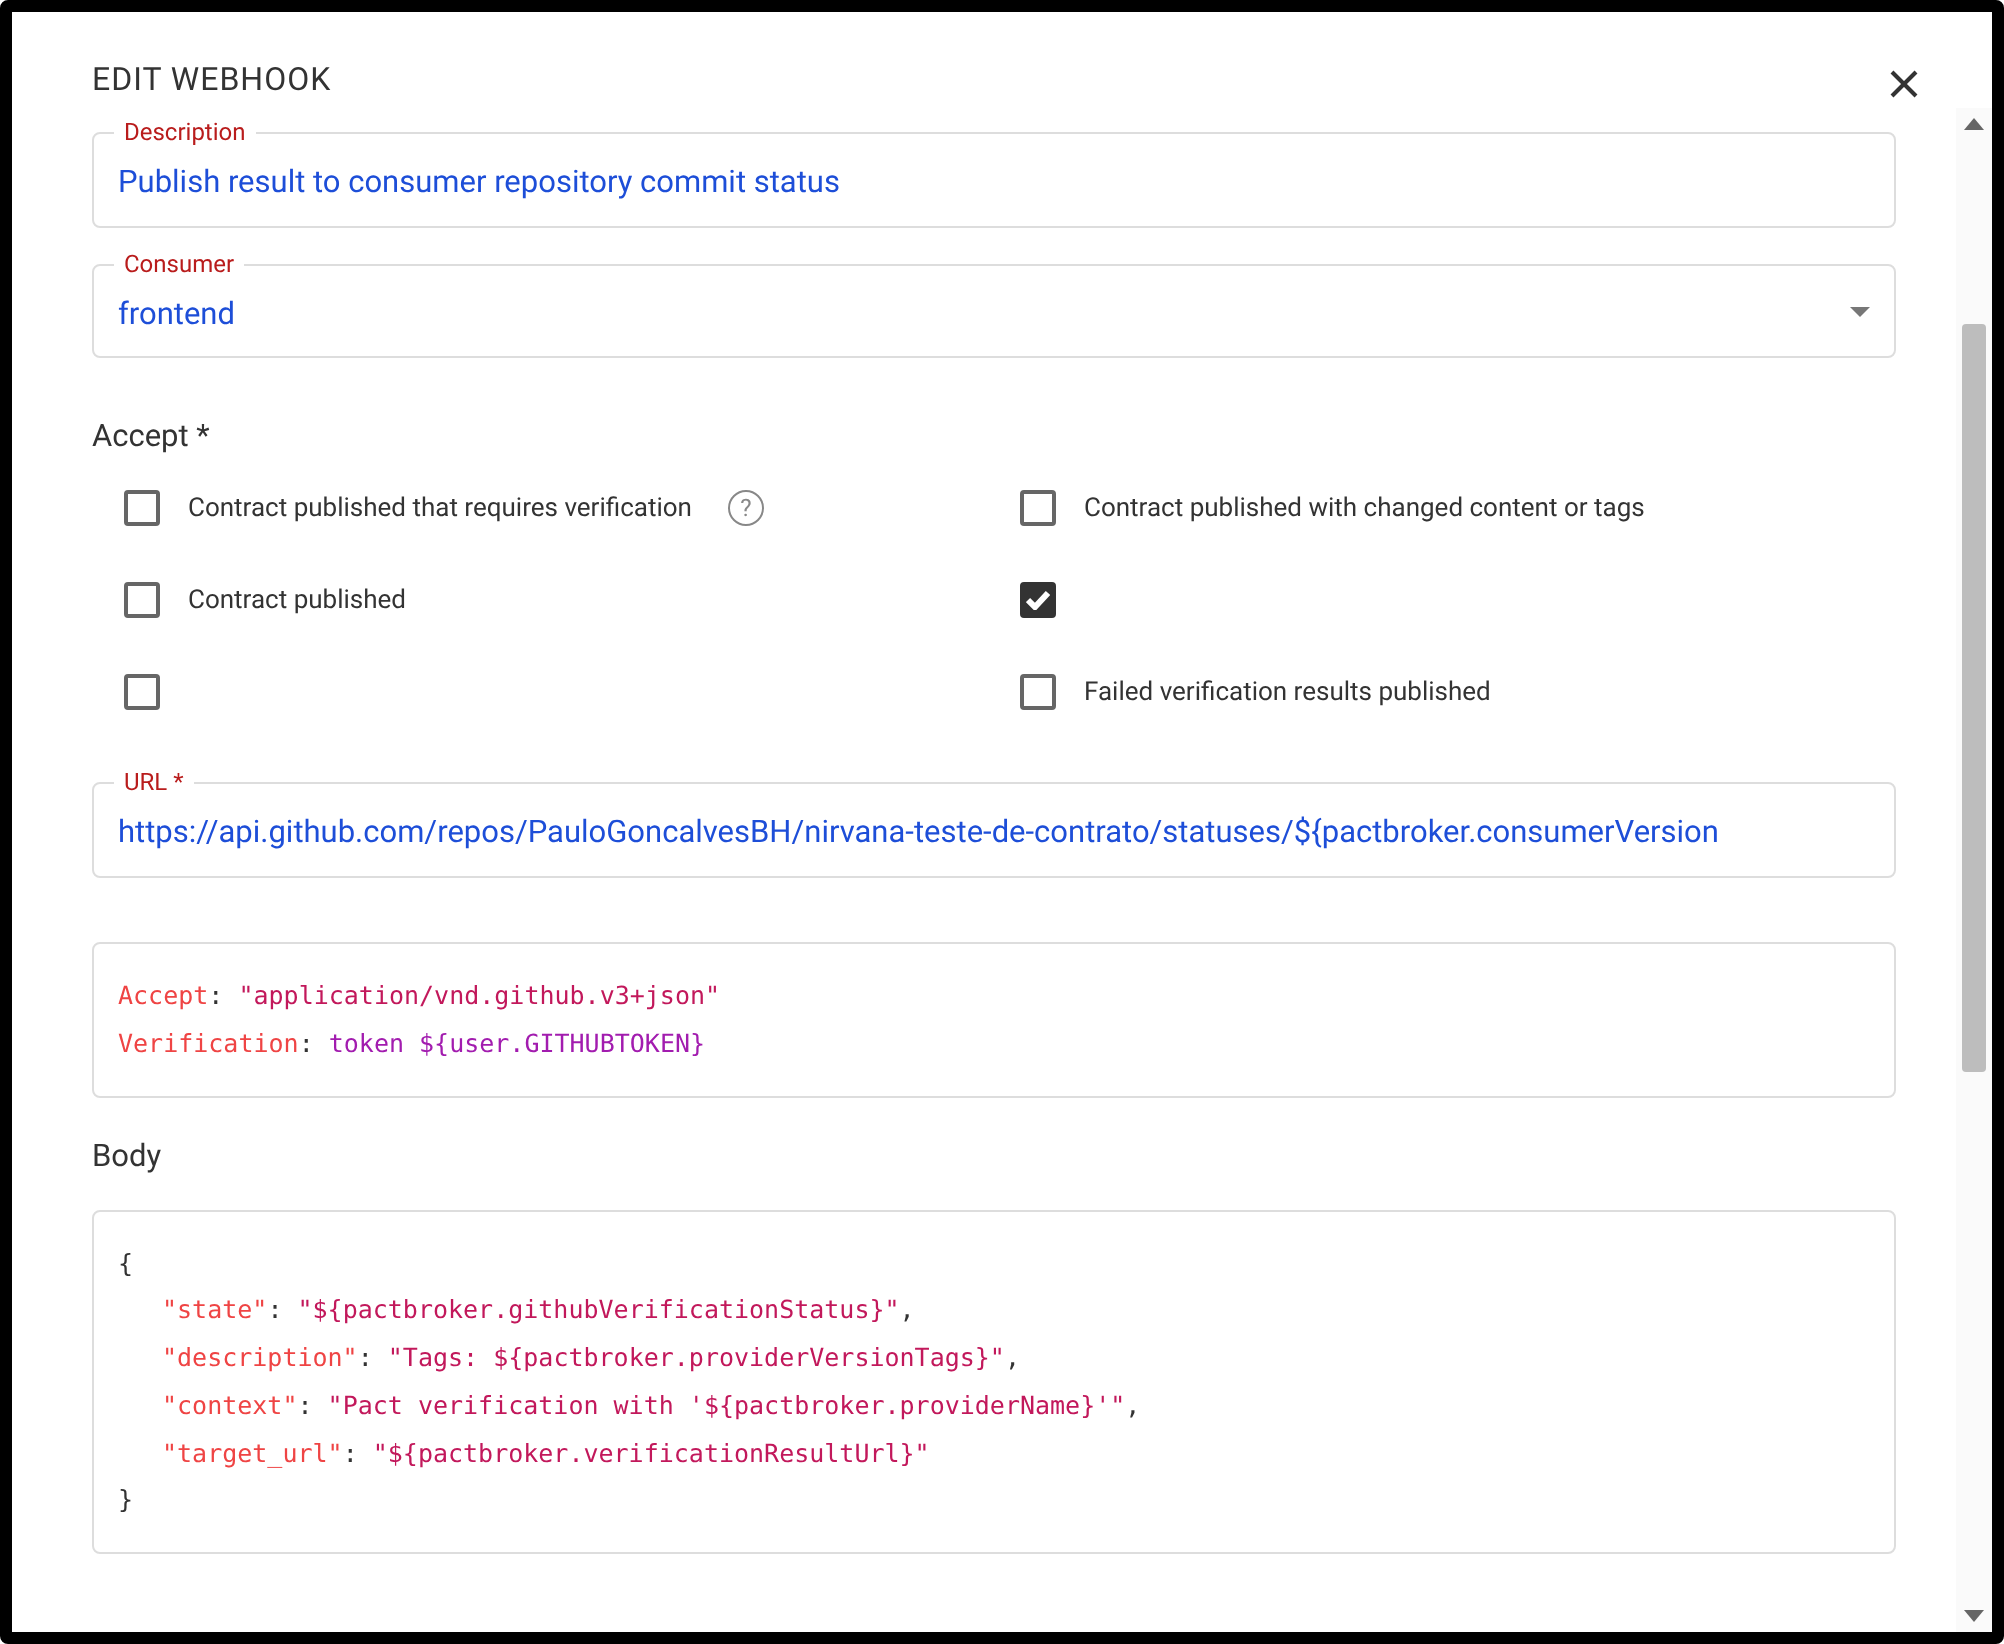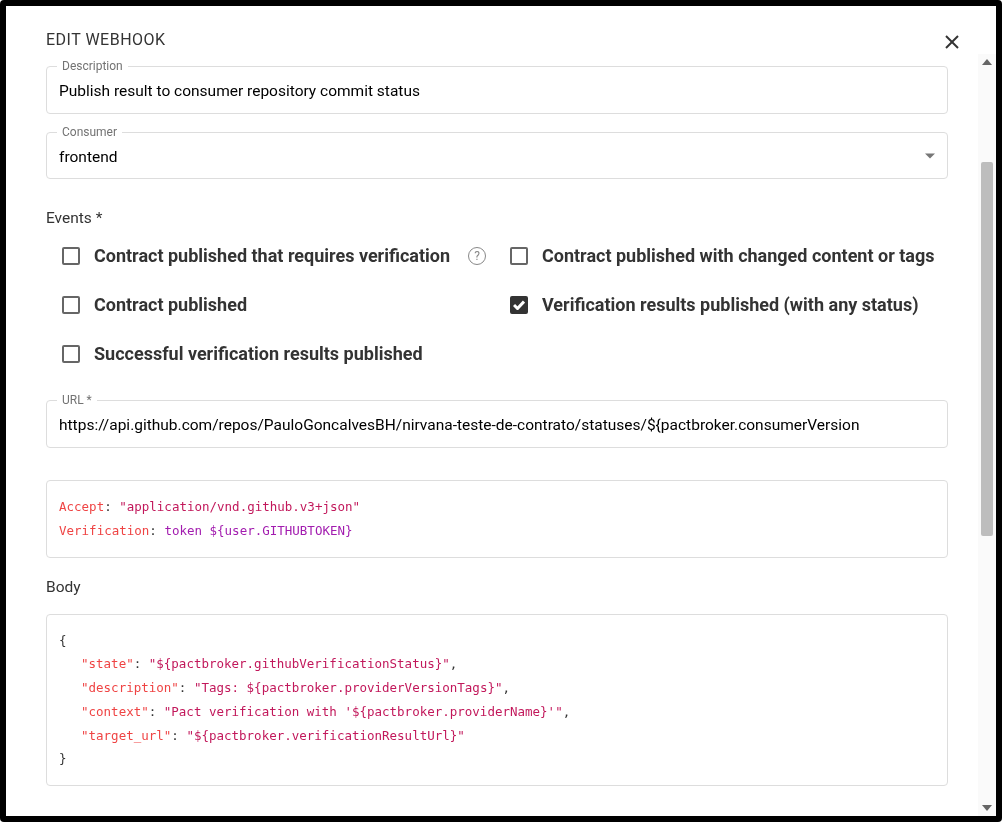--- a/index.html
+++ b/index.html
@@ -82,25 +82,25 @@
       padding: 14px 12px 10px 12px;
       margin-bottom: 18px;
     }
     .field-label {
       position: absolute;
       top: -8px;
       left: 10px;
       background: #fff;
       padding: 0 5px;
       font-size: 12px;
-      color: #737373;
+      color: #b91c1c;
     }
     .field-value {
       font-size: 15.5px;
-      color: #000000;
+      color: #1d4ed8;
       line-height: 1.4;
       white-space: nowrap;
       overflow: hidden;
     }
     .row2 {
       display: flex;
       gap: 16px;
       margin-bottom: 30px;
     }
     .row2 .field { flex: 1; margin-bottom: 0; }
@@ -146,23 +146,22 @@
     .check.checked {
       background: #333;
       border-color: #333;
     }
     .check.checked svg {
       stroke: #fff;
       stroke-width: 3;
       fill: none;
     }
     .check-label {
-      font-size: 18px;
-      color: #333;
-      font-weight: bold;
+      font-size: 13px;
+      color: #333;
     }
     .help-icon {
       width: 18px; height: 18px;
       border: 1.5px solid #888;
       border-radius: 50%;
       display: inline-flex;
       align-items: center;
       justify-content: center;
       font-size: 12px;
       color: #888;
@@ -209,21 +208,21 @@
       </div>
 
       <div class="row2">
         <div class="field">
           <span class="field-label">Consumer</span>
           <div class="field-value">frontend</div>
           <div class="select-caret"></div>
         </div>
       </div>
 
-      <div class="section-label">Events *</div>
+      <div class="section-label">Accept *</div>
 
       <div class="events-grid">
         <div class="check-row">
           <div class="check"></div>
           <span class="check-label">Contract published that requires verification</span>
           <span class="help-icon">?</span>
         </div>
         <div class="check-row">
           <div class="check"></div>
           <span class="check-label">Contract published with changed content or tags</span>
@@ -231,25 +230,27 @@
         <div class="check-row">
           <div class="check"></div>
           <span class="check-label">Contract published</span>
         </div>
         <div class="check-row">
           <div class="check checked">
             <svg width="12" height="10" viewBox="0 0 12 10">
                 <polyline points="1,5 4.5,8.5 11,1.5"></polyline>
               </svg>
           </div>
-          <span class="check-label">Verification results published (with any status)</span>
-        </div>
-        <div class="check-row">
-          <div class="check"></div>
-          <span class="check-label">Successful verification results published</span>
+        </div>
+        <div class="check-row">
+          <div class="check"></div>
+        </div>
+        <div class="check-row">
+          <div class="check"></div>
+          <span class="check-label">Failed verification results published</span>
         </div>
       </div>
 
       <div class="field">
         <span class="field-label">URL *</span>
         <div class="field-value">https://api.github.com/repos/PauloGoncalvesBH/nirvana-teste-de-contrato/statuses/${pactbroker.consumerVersion</div>
       </div>
 
       <div style="height:14px"></div>
 

